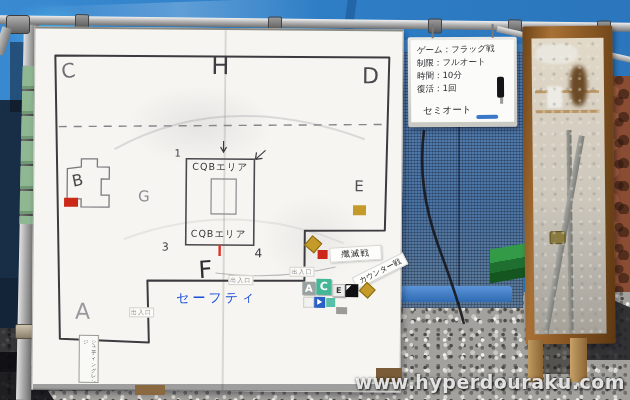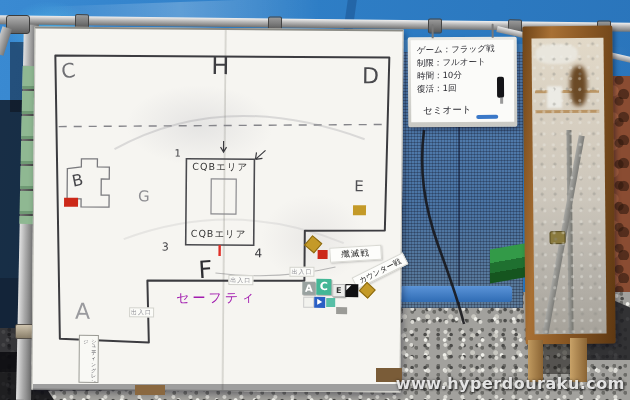--- a/index.html
+++ b/index.html
@@ -72,21 +72,21 @@
   .seam{left:189px;top:0;width:2px;height:360px;background:linear-gradient(90deg,#e2e1dc,#cfcec8);}
   .stain1{left:60px;top:38px;width:210px;height:115px;
     background:radial-gradient(closest-side,rgba(160,160,170,.20),transparent 70%);}
   .stain2{left:205px;top:145px;width:150px;height:125px;
     background:radial-gradient(closest-side,rgba(168,164,172,.16),transparent 70%);}
   .zl{position:absolute;line-height:1;}
   .doorlab{position:absolute;background:#fbfbf8;border:1px solid #d2d2cc;color:#8e8e94;
     font-size:6px;line-height:8px;padding:0 1px;letter-spacing:1px;white-space:nowrap;}
   .cqbtxt{position:absolute;font-size:9.5px;color:#333;letter-spacing:1px;white-space:nowrap;text-align:right;}
   .numtxt{position:absolute;color:#3a3a3e;}
-  .safety{left:143px;top:261px;font-size:13px;letter-spacing:3px;color:#a21caf;
+  .safety{left:143px;top:261px;font-size:13px;letter-spacing:3px;color:#1d4ed8;
     transform:rotate(-1deg);white-space:nowrap;}
   .rangebox{left:46px;top:306px;width:18px;height:46px;background:#f9f9f5;border:1px solid #9a9a94;
     writing-mode:vertical-rl;font-size:5px;line-height:8px;color:#55555b;overflow:hidden;}
   .tag{position:absolute;background:#fdfdfb;border:1px solid #d8d8d2;color:#222;
     text-align:center;white-space:nowrap;box-shadow:1px 1px 2px rgba(0,0,0,.2);}
   .mg{position:absolute;text-align:center;color:#fff;font-weight:bold;
     box-shadow:1px 1px 1px rgba(0,0,0,.3);}
   .dia{position:absolute;background:#c49a28;border:1px solid #8a6a14;}
   
   .rboard{left:408px;top:37px;width:109px;height:90px;background:linear-gradient(180deg,#e8e8e4,#c9c9c4);
@@ -124,21 +124,21 @@
   .legL{position:absolute;left:4px;top:316px;width:15px;height:42px;
     background:linear-gradient(90deg,#c09a60,#8a6434);}
   .legR{position:absolute;left:46px;top:314px;width:17px;height:44px;
     background:linear-gradient(90deg,#c8a268,#8a6434);}
   .legshadow{position:absolute;left:18px;top:320px;width:30px;height:30px;background:rgba(22,20,16,.55);}
   
   .wood1{left:135px;top:385px;width:30px;height:10px;background:#8a6840;}
   .wood2{left:376px;top:368px;width:26px;height:14px;background:#7a5c38;}
   .bshadow{left:33px;top:384px;width:367px;height:7px;background:rgba(28,28,34,.4);}
   
-  .wm{right:5px;bottom:7px;font-size:16px;font-weight:bold;letter-spacing:.5px;
+  .wm{right:5px;bottom:7px;font-size:19px;font-weight:bold;letter-spacing:.5px;
     color:rgba(250,250,250,.88);
     text-shadow:0 0 3px rgba(0,0,0,.55),1px 1px 2px rgba(0,0,0,.7);margin-top:16px;}
 </style>
 </head>
 <body>
 
 <div id="stage">
 
   <div class="abs tarp">
     <div class="abs streak1"></div>

